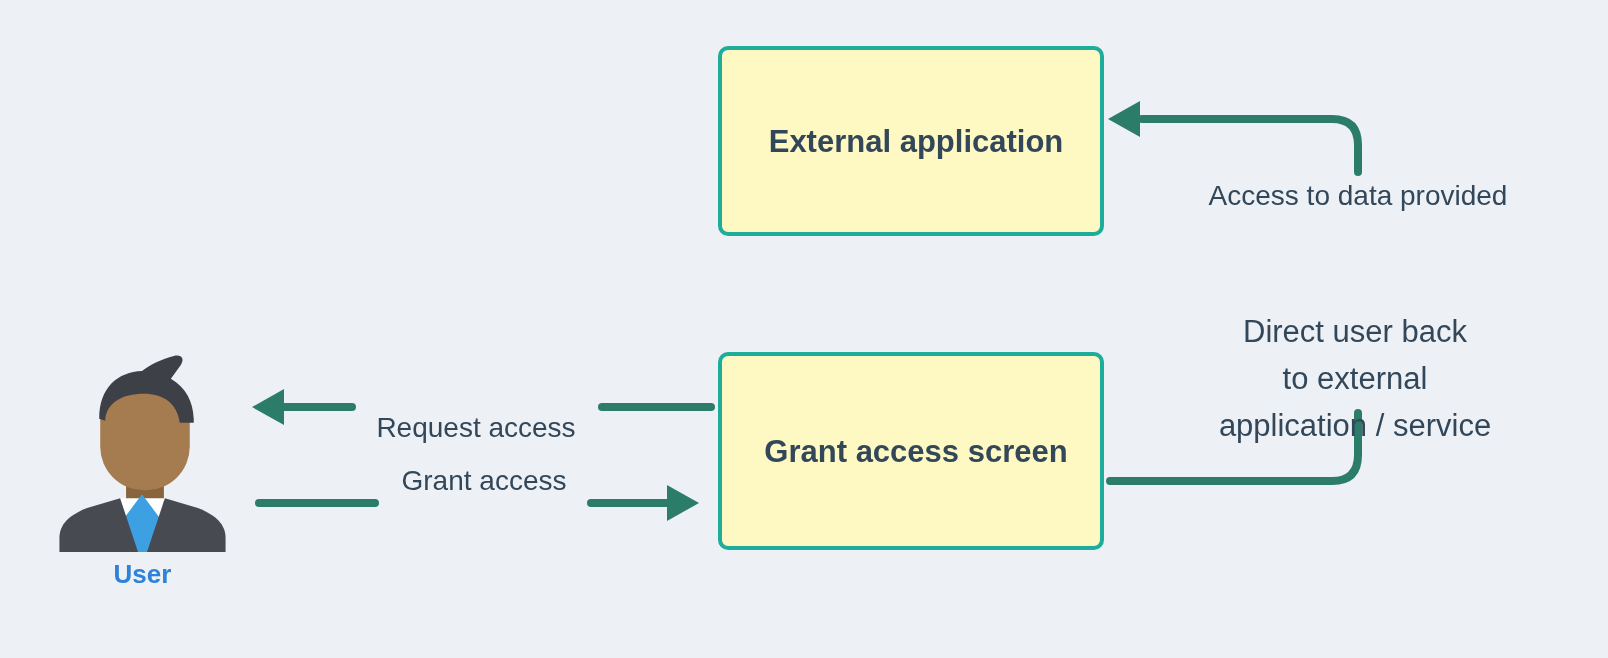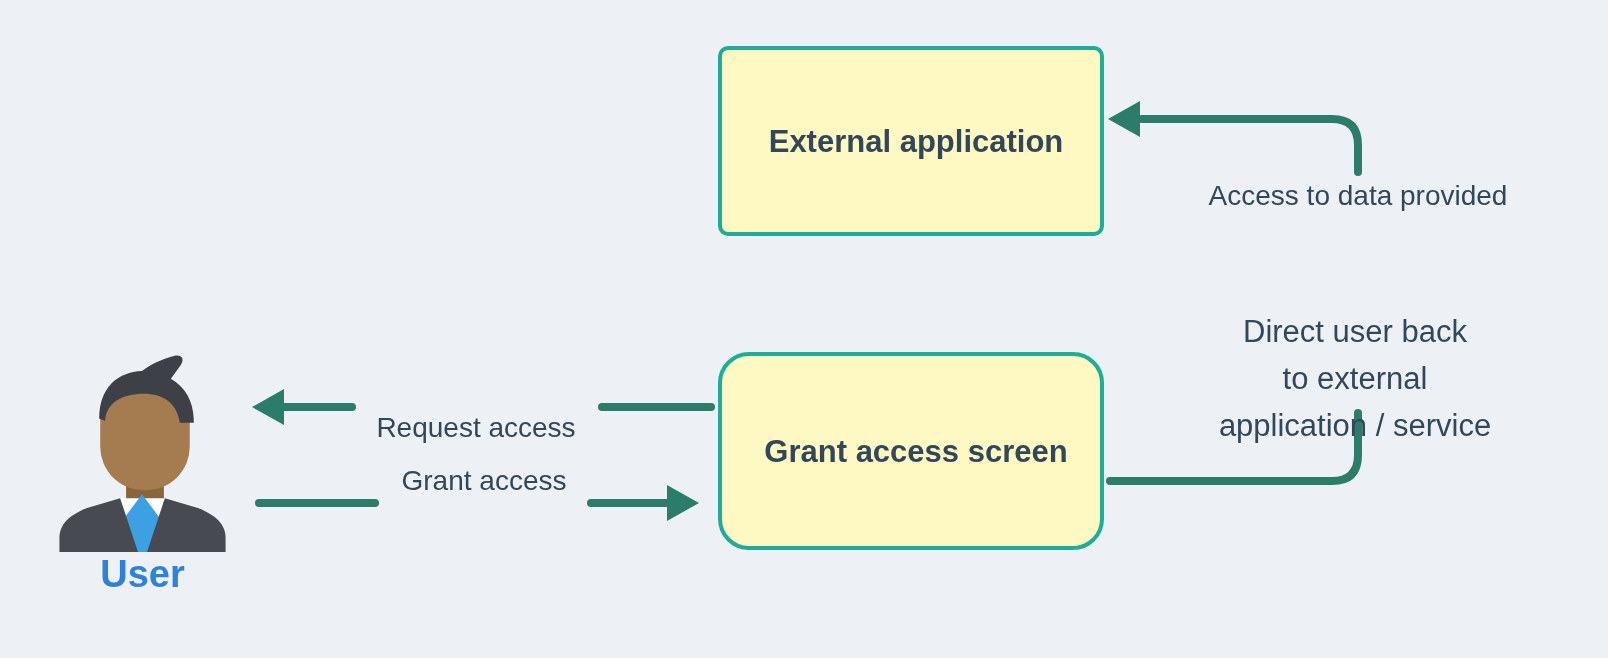--- a/index.html
+++ b/index.html
@@ -44,21 +44,20 @@
     left: 718px;
     top: 46px;
     width: 386px;
     height: 190px;
   }
   .node-grant {
     left: 718px;
     top: 352px;
     width: 386px;
     height: 198px;
-    border-radius: 31px;
   }
   .edge-label {
     position: absolute;
     color: #33475a;
     font-size: 28px;
     line-height: 46px;
     text-align: center;
     white-space: nowrap;
   }
   .label-request { left: 352px; top: 405px; width: 248px; }
@@ -82,21 +81,21 @@
     width: 173px;
     height: 199px;
   }
   .user-label {
     position: absolute;
     left: 56px;
     top: 552px;
     width: 173px;
     text-align: center;
     color: #2e82d8;
-    font-size: 38px;
+    font-size: 26px;
     font-weight: bold;
     line-height: 44px;
   }
 </style>
 </head>
 <body>
 
 <div class="canvas">
 
   <svg class="overlay" viewBox="0 0 1608 658">

